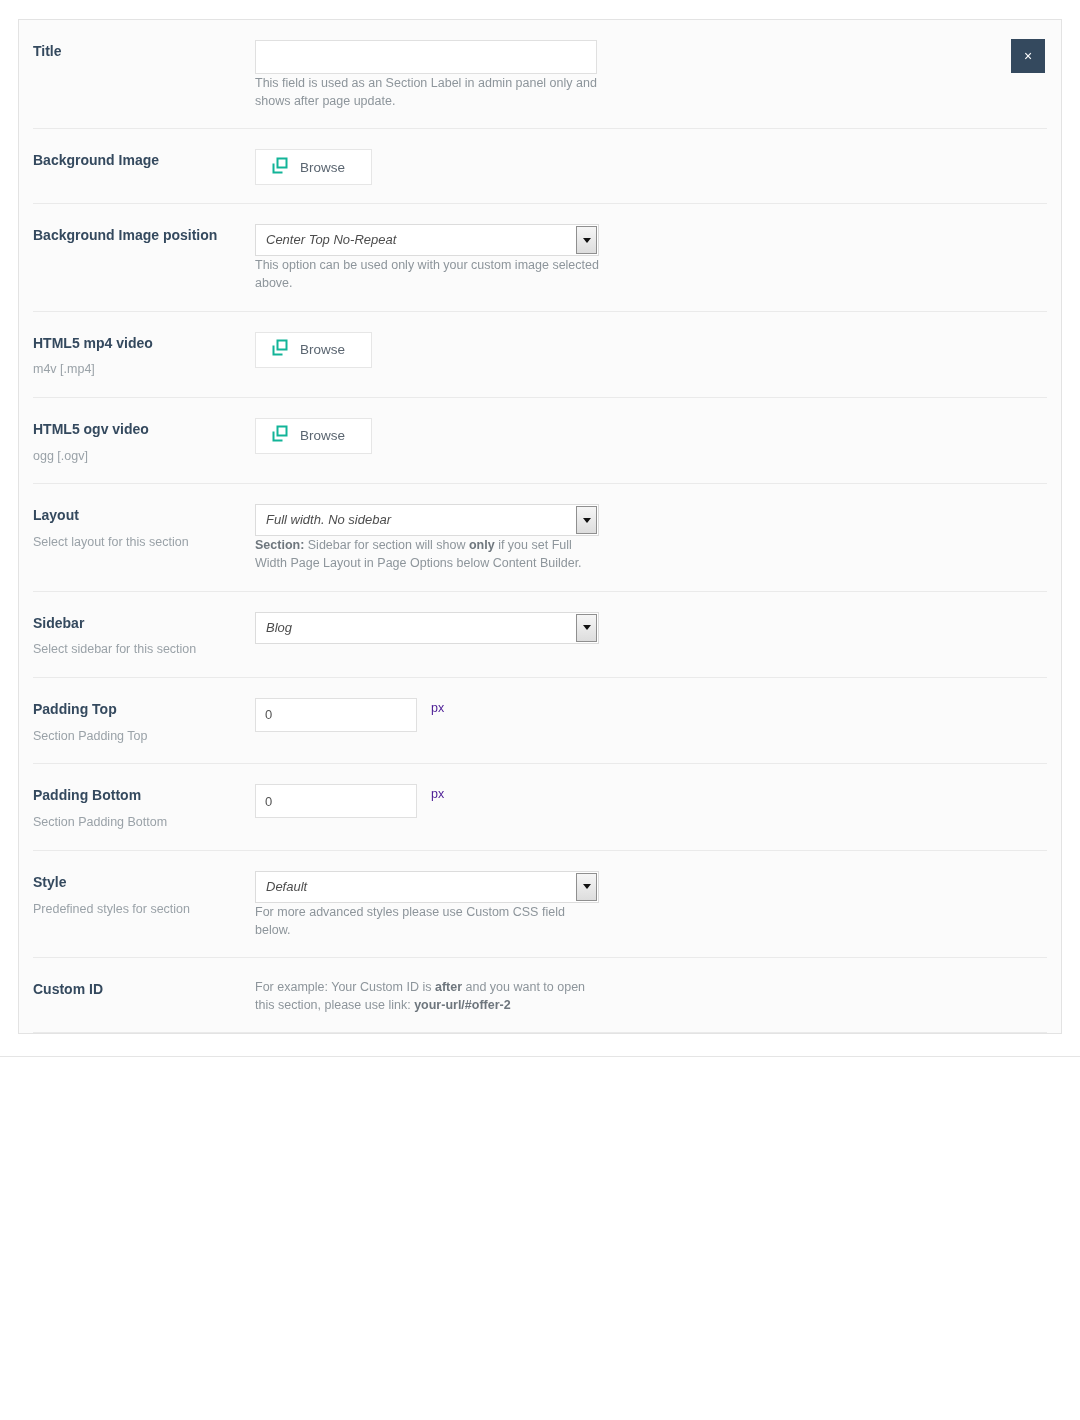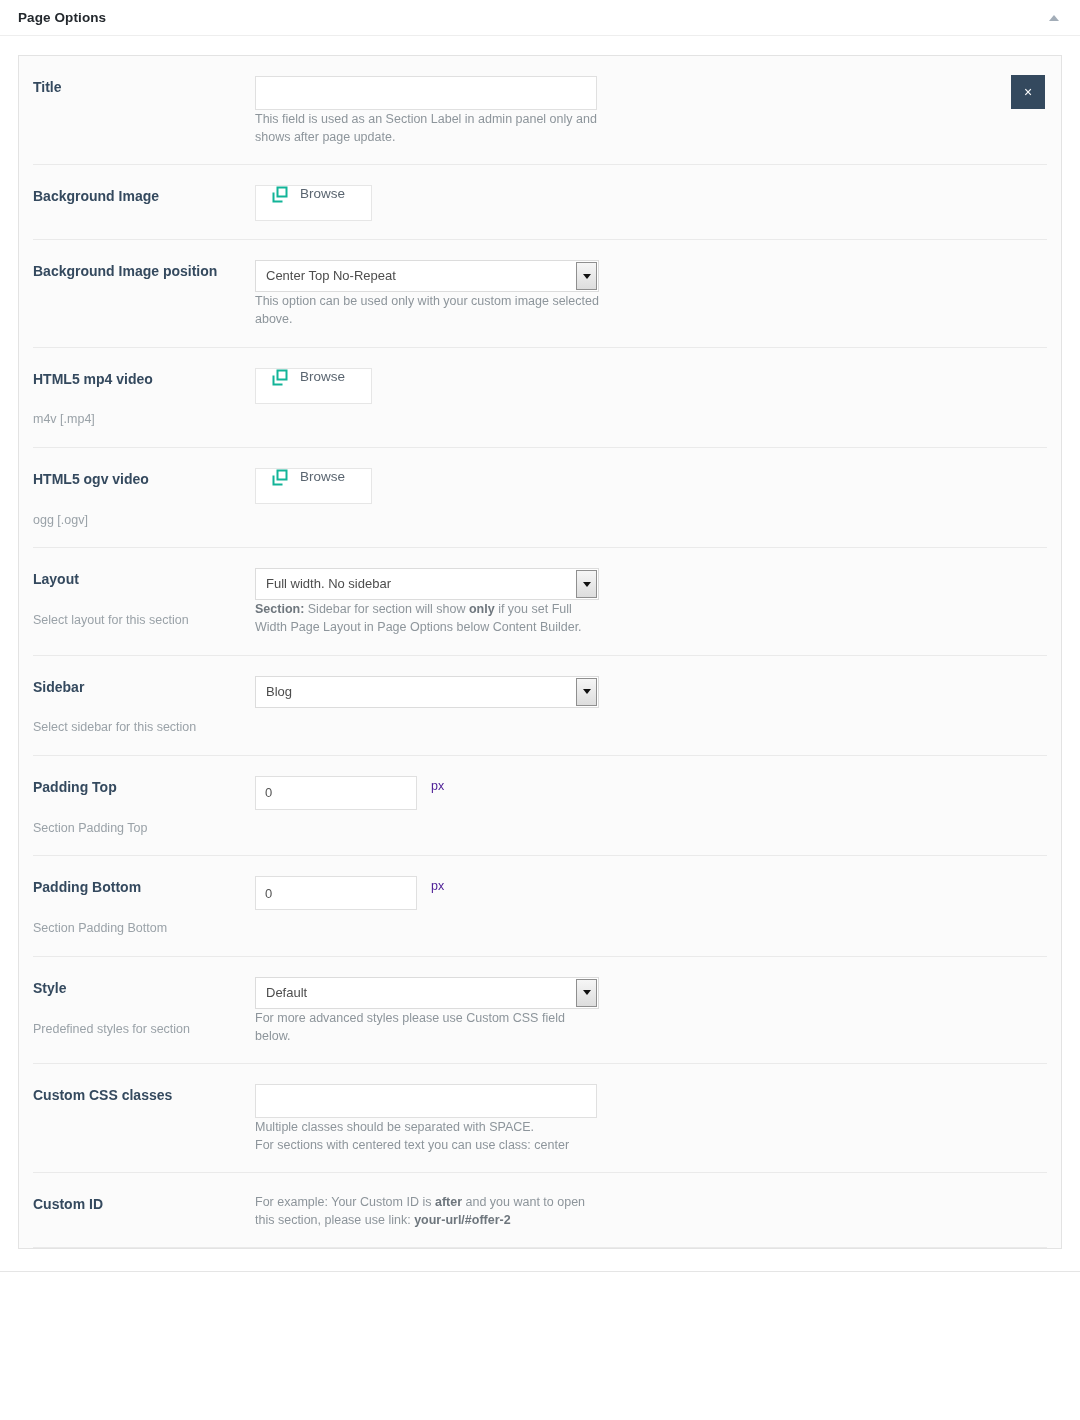--- a/index.html
+++ b/index.html
@@ -103,21 +103,21 @@
     font-size: 14px;
     font-weight: bold;
     color: #34495e;
     line-height: 1.35;
     display: block;
   }
   .row-label .sub {
     display: block;
     font-size: 12.5px;
     color: #9aa2a8;
-    margin-top: 23px;
+    margin-top: 9px;
     line-height: 1.4;
     font-weight: normal;
   }
 
   .row-field {
     flex: 1 1 auto;
     min-width: 0;
   }
   .field-line {
     display: flex;
@@ -146,20 +146,21 @@
     background: #ffffff;
     position: relative;
     display: flex;
     align-items: center;
   }
   .select-wrap .sel-text {
     font-size: 13px;
     color: #4d4d4d;
     padding-left: 10px;
     line-height: 30px;
+    font-style: italic;
   }
   .select-wrap .sel-arrow {
     position: absolute;
     right: 1px;
     top: 1px;
     bottom: 1px;
     width: 21px;
     border: 1px solid #8f8f8f;
     background: linear-gradient(180deg,#f6f6f6 0%,#dddddd 100%);
     display: flex;
@@ -174,20 +175,21 @@
     display: block;
   }
 
   
   .browse-btn {
     height: 36px;
     min-width: 117px;
     background: #ffffff;
     border: 1px solid #e6e6e6;
     display: inline-flex;
+    align-items: center;
     gap: 11px;
     padding: 0 17px 0 15px;
     cursor: pointer;
     font-family: "Liberation Sans", sans-serif;
   }
   .browse-btn .label {
     font-size: 13.5px;
     color: #5a6570;
   }
   .browse-icon { display: block; }
@@ -214,26 +216,20 @@
     color: #4c1d95;
     margin-left: 14px;
     padding-top: 3px;
   }
 </style>
 </head>
 <body>
 
 <div class="metabox">
 
-  <div class="metabox-header">
-    <span class="metabox-title">Page Options</span>
-    <span class="collapse-toggle">
-      <span class="tri"></span>
-    </span>
-  </div>
 
   <div class="metabox-body">
     <div class="panel">
 
       <button class="close-btn">×</button>
 
       <div class="rows">
 
         <div class="row">
           <div class="row-label">
@@ -380,32 +376,20 @@
             <div class="select-wrap">
               <span class="sel-text">Default</span>
               <span class="sel-arrow">
                   <i></i>
                 </span>
             </div>
             <div class="help">For more advanced styles please use Custom CSS field below.</div>
           </div>
         </div>
 
-        <div class="row">
-          <div class="row-label">
-            <span class="lbl">Custom CSS classes</span>
-          </div>
-          <div class="row-field">
-            <input class="txt wide" type="text" value="" style="">
-            <div class="help">
-              <span>Multiple classes should be separated with SPACE.</span><br>
-              <span>For sections with centered text you can use class: center</span>
-            </div>
-          </div>
-        </div>
 
         <div class="row">
           <div class="row-label">
             <span class="lbl">Custom ID</span>
           </div>
           <div class="row-field">
             <div class="help"><span>For example: Your Custom ID is </span><b>after</b><span> and you want to open this section, please use link: </span><b>your-url/#offer-2</b></div>
           </div>
         </div>
 

